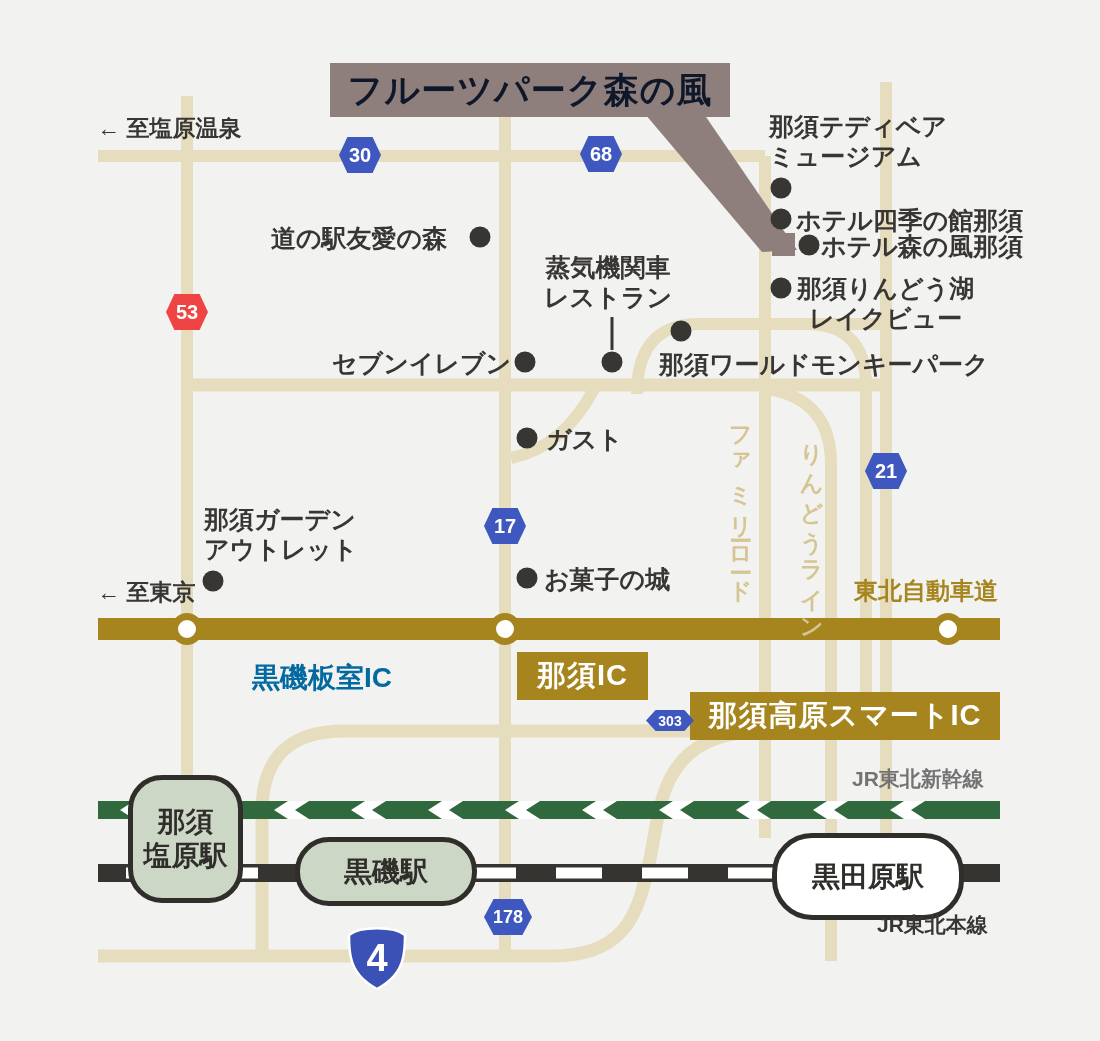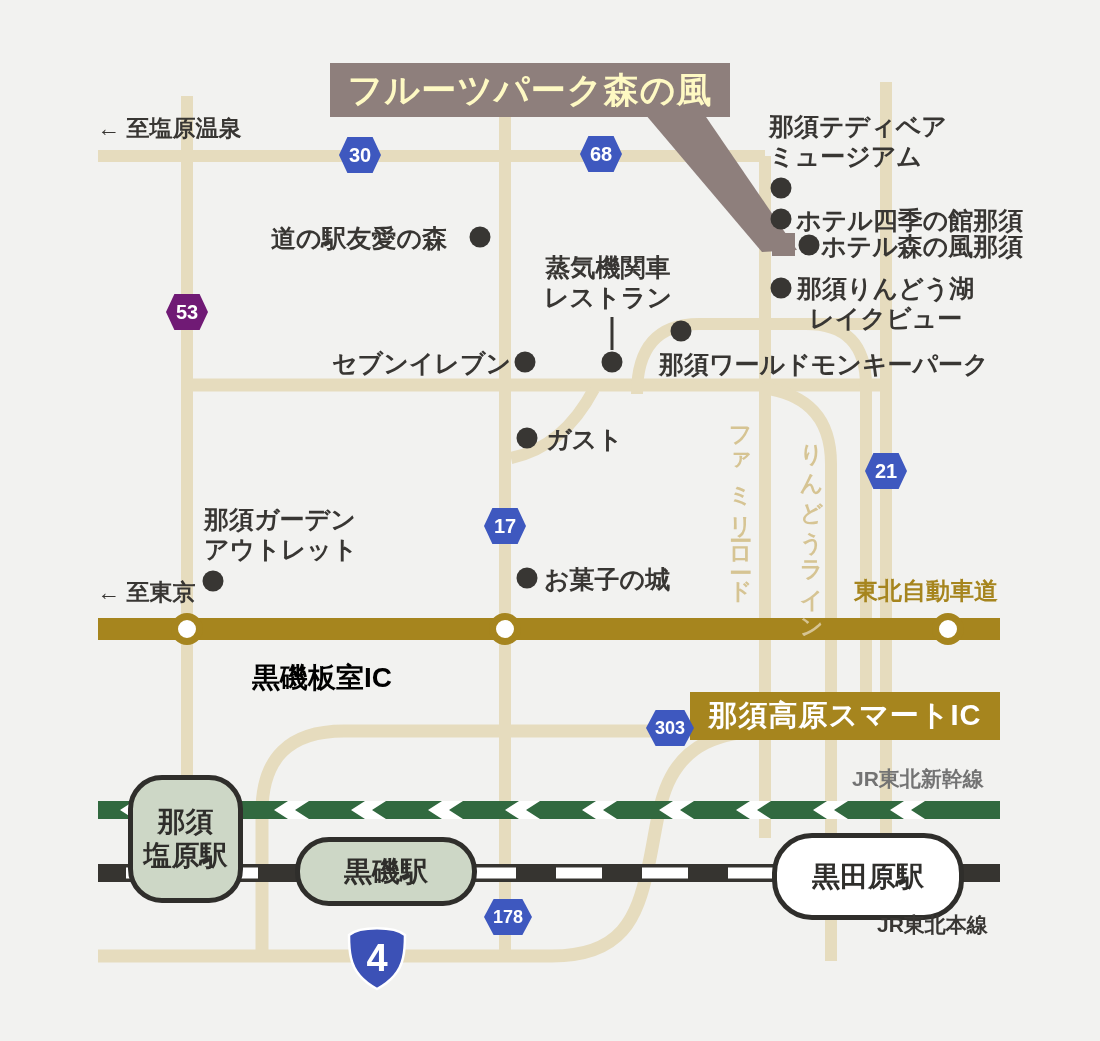--- a/index.html
+++ b/index.html
@@ -6,21 +6,21 @@
   #stage{position:relative;width:1100px;height:1041px;background:#f2f2f0;overflow:hidden;
          font-family:"Liberation Sans","DejaVu Sans",sans-serif;}
   #roads-svg{position:absolute;left:0;top:0;}
   .map-label{position:absolute;font-weight:700;color:#383633;white-space:pre-line;line-height:1.18;}
   .map-label.center{transform:translateX(-50%);text-align:center;}
   .map-label.vertical{writing-mode:vertical-rl;text-orientation:upright;letter-spacing:3px;}
   .shield{position:absolute;display:flex;align-items:center;justify-content:center;
           color:#fff;font-weight:700;
           clip-path:polygon(0% 50%,20% 0%,80% 0%,100% 50%,80% 100%,20% 100%);}
   .banner{position:absolute;left:330px;top:63px;width:400px;height:54px;background:#8e7f7c;
-          display:flex;align-items:center;justify-content:center;color:#fef9c3;
+          display:flex;align-items:center;justify-content:center;color:#0f172a;
           font-size:35px;font-weight:700;letter-spacing:1px;}
   .ic-box{position:absolute;height:48px;background:#a6851e;color:#fff;display:flex;
           align-items:center;justify-content:center;font-size:29px;font-weight:700;letter-spacing:1px;}
   .station{position:absolute;background:#cdd7c6;border:5px solid #2f2e2b;border-radius:34px;
            display:flex;align-items:center;justify-content:center;text-align:center;
            font-weight:700;color:#2f2e2b;font-size:28px;line-height:1.2;white-space:pre-line;
            box-sizing:border-box;}
   .station.white{background:#ffffff;border-radius:40px;}
 </style>
 </head>
@@ -103,20 +103,21 @@
       <path d="M349 935 C360 926 394 926 405 935 C405 941 405 950 403 958 C400 972 390 982 377 989 C364 982 354 972 351 958 C349 950 349 941 349 935 Z" fill="#3c51b6" stroke="#ffffff" stroke-width="2.5"></path>
       <text id="route4-num" x="377" y="971" text-anchor="middle" font-size="38" font-weight="700" fill="#ffffff" font-family="Liberation Sans, sans-serif">4</text>
     </g>
   </svg>
 
   <div class="station" style="left:128px;top:775px;width:115px;height:128px;">那須
 塩原駅</div>
   <div class="station" style="left:295px;top:837px;width:182px;height:69px;">黒磯駅</div>
   <div class="station white" style="left:772px;top:833px;width:192px;height:87px;">黒田原駅</div>
 
+  <div class="ic-box" style="left:517px;top:652px;width:131px;">那須IC</div>
   <div class="ic-box" style="left:690px;top:652px;width:310px;margin-top:40px;">那須高原スマートIC</div>
 
   <div class="banner">フルーツパーク森の風</div>
 
   <div id="labels-layer">
       <div class="map-label" style="left: 97px; top: 115px; font-size: 23px;">← 至塩原温泉</div>
       <div class="map-label" style="left: 97px; top: 579px; font-size: 23px;">← 至東京</div>
       <div class="map-label" style="left: 769px; top: 112px; font-size: 25px;">那須テディベア
 ミュージアム</div>
       <div class="map-label" style="left: 796px; top: 206px; font-size: 25px;">ホテル四季の館那須</div>
@@ -126,28 +127,28 @@
       <div class="map-label" style="left: 271px; top: 224px; font-size: 25px;">道の駅友愛の森</div>
       <div class="map-label center" style="left: 608px; top: 253px; font-size: 25px;">蒸気機関車
 レストラン</div>
       <div class="map-label" style="left: 332px; top: 349px; font-size: 25px;">セブンイレブン</div>
       <div class="map-label" style="left: 659px; top: 350px; font-size: 25px;">那須ワールドモンキーパーク</div>
       <div class="map-label" style="left: 546px; top: 425px; font-size: 25px;">ガスト</div>
       <div class="map-label" style="left: 204px; top: 505px; font-size: 25px;">那須ガーデン
 アウトレット</div>
       <div class="map-label" style="left: 544px; top: 565px; font-size: 25px;">お菓子の城</div>
       <div class="map-label" style="left: 854px; top: 577px; font-size: 24px; color: rgb(166, 133, 30);">東北自動車道</div>
-      <div class="map-label center" style="left: 322px; top: 661px; font-size: 28px; color: #000000;">黒磯板室IC</div>
+      <div class="map-label center" style="left: 322px; top: 661px; font-size: 28px; color: #0369a1;">黒磯板室IC</div>
       <div class="map-label" style="left: 852px; top: 767px; font-size: 21px; color: #737373;">JR東北新幹線</div>
       <div class="map-label" style="left: 877px; top: 913px; font-size: 21px;">JR東北本線</div>
       <div class="map-label vertical" style="left: 727px; top: 411px; font-size: 23px; color: rgb(214, 196, 147);">ファミリーロード</div>
       <div class="map-label vertical" style="left: 798px; top: 427px; font-size: 23px; color: rgb(214, 196, 147);">りんどうライン</div>
     </div>
   <div id="shields-layer">
       <div class="shield" style="left: 339px; top: 137px; width: 42px; height: 36px; background: rgb(62, 88, 191); font-size: 20px;">30</div>
       <div class="shield" style="left: 580px; top: 136px; width: 42px; height: 36px; background: rgb(62, 88, 191); font-size: 20px;">68</div>
-      <div class="shield" style="left: 166px; top: 294px; width: 42px; height: 36px; background: #701a75; font-size: 20px;">53</div>
+      <div class="shield" style="left: 166px; top: 294px; width: 42px; height: 36px; background: #ef4444; font-size: 20px;">53</div>
       <div class="shield" style="left: 484px; top: 508px; width: 42px; height: 36px; background: rgb(62, 88, 191); font-size: 20px;">17</div>
       <div class="shield" style="left: 865px; top: 453px; width: 42px; height: 36px; background: rgb(62, 88, 191); font-size: 20px;">21</div>
-      <div class="shield" style="left: 646px; top: 710px; width: 48px; height: 36px; background: rgb(62, 88, 191); font-size: 18px;">303</div>
+      <div class="shield" style="left: 646px; top: 710px; width: 48px; height: 21px; background: rgb(62, 88, 191); font-size: 14px;">303</div>
       <div class="shield" style="left: 484px; top: 899px; width: 48px; height: 36px; background: rgb(62, 88, 191); font-size: 18px;">178</div>
     </div>
 </div>
 
 </body></html>

